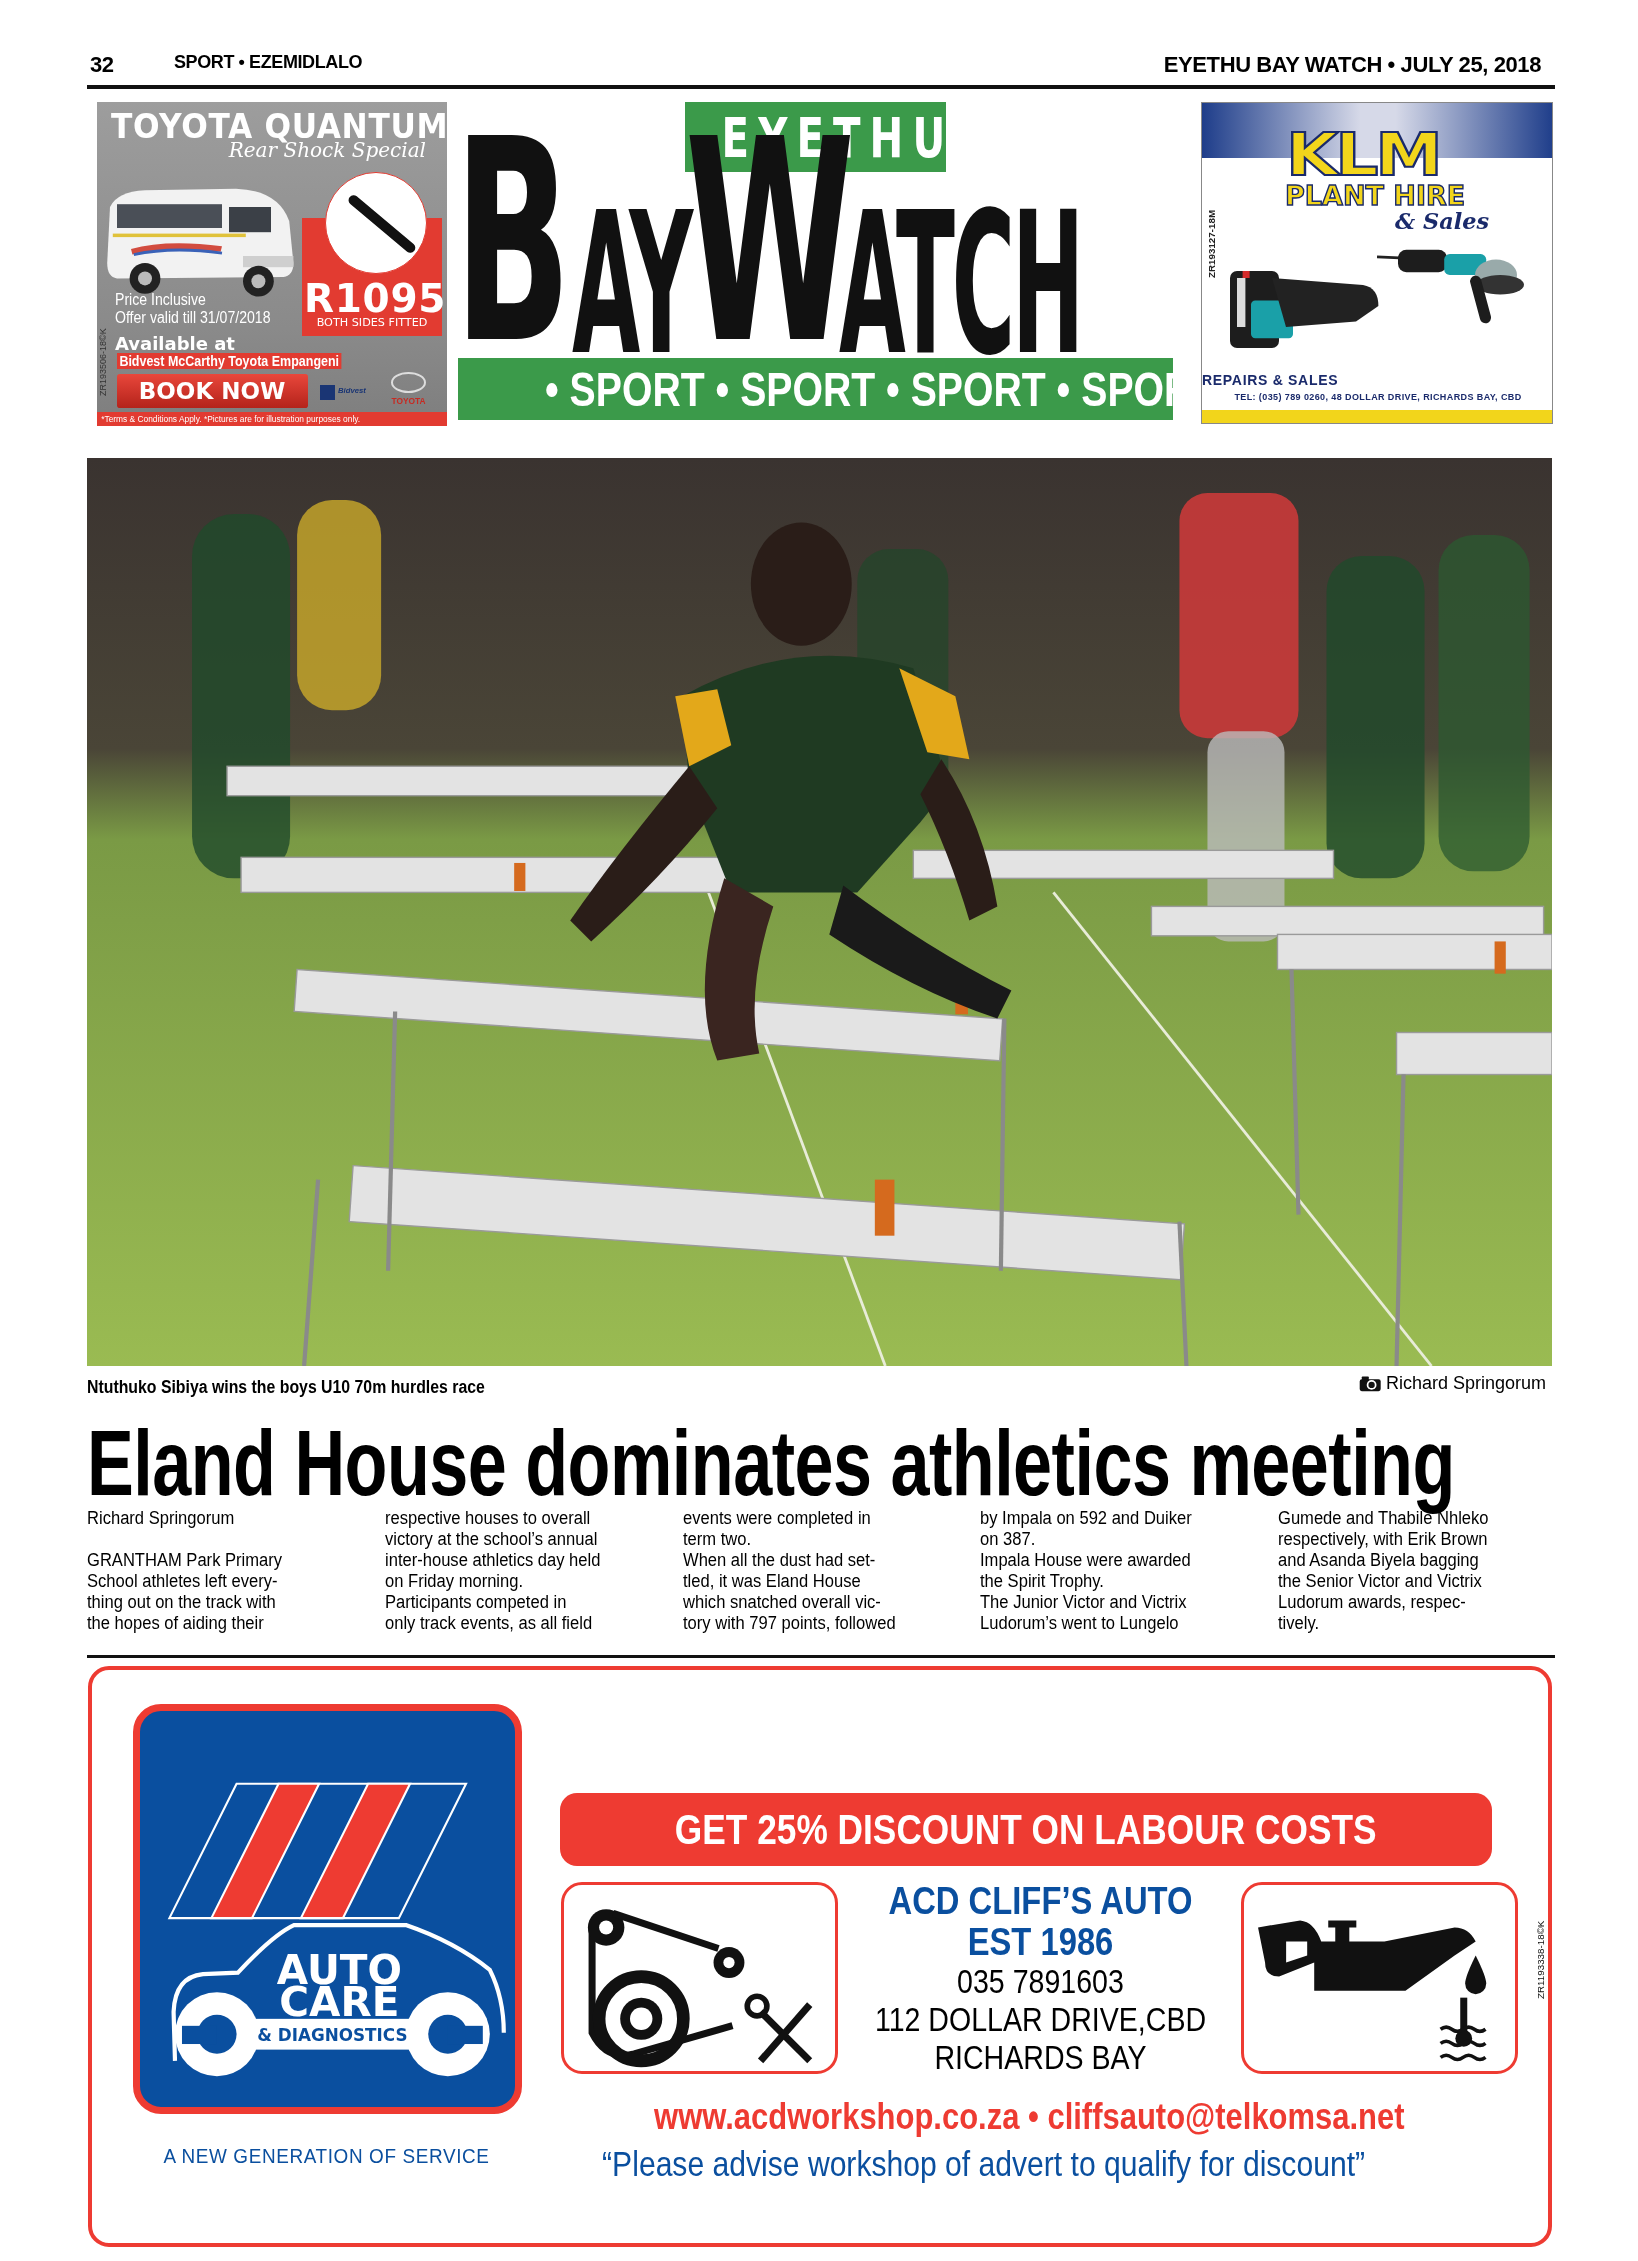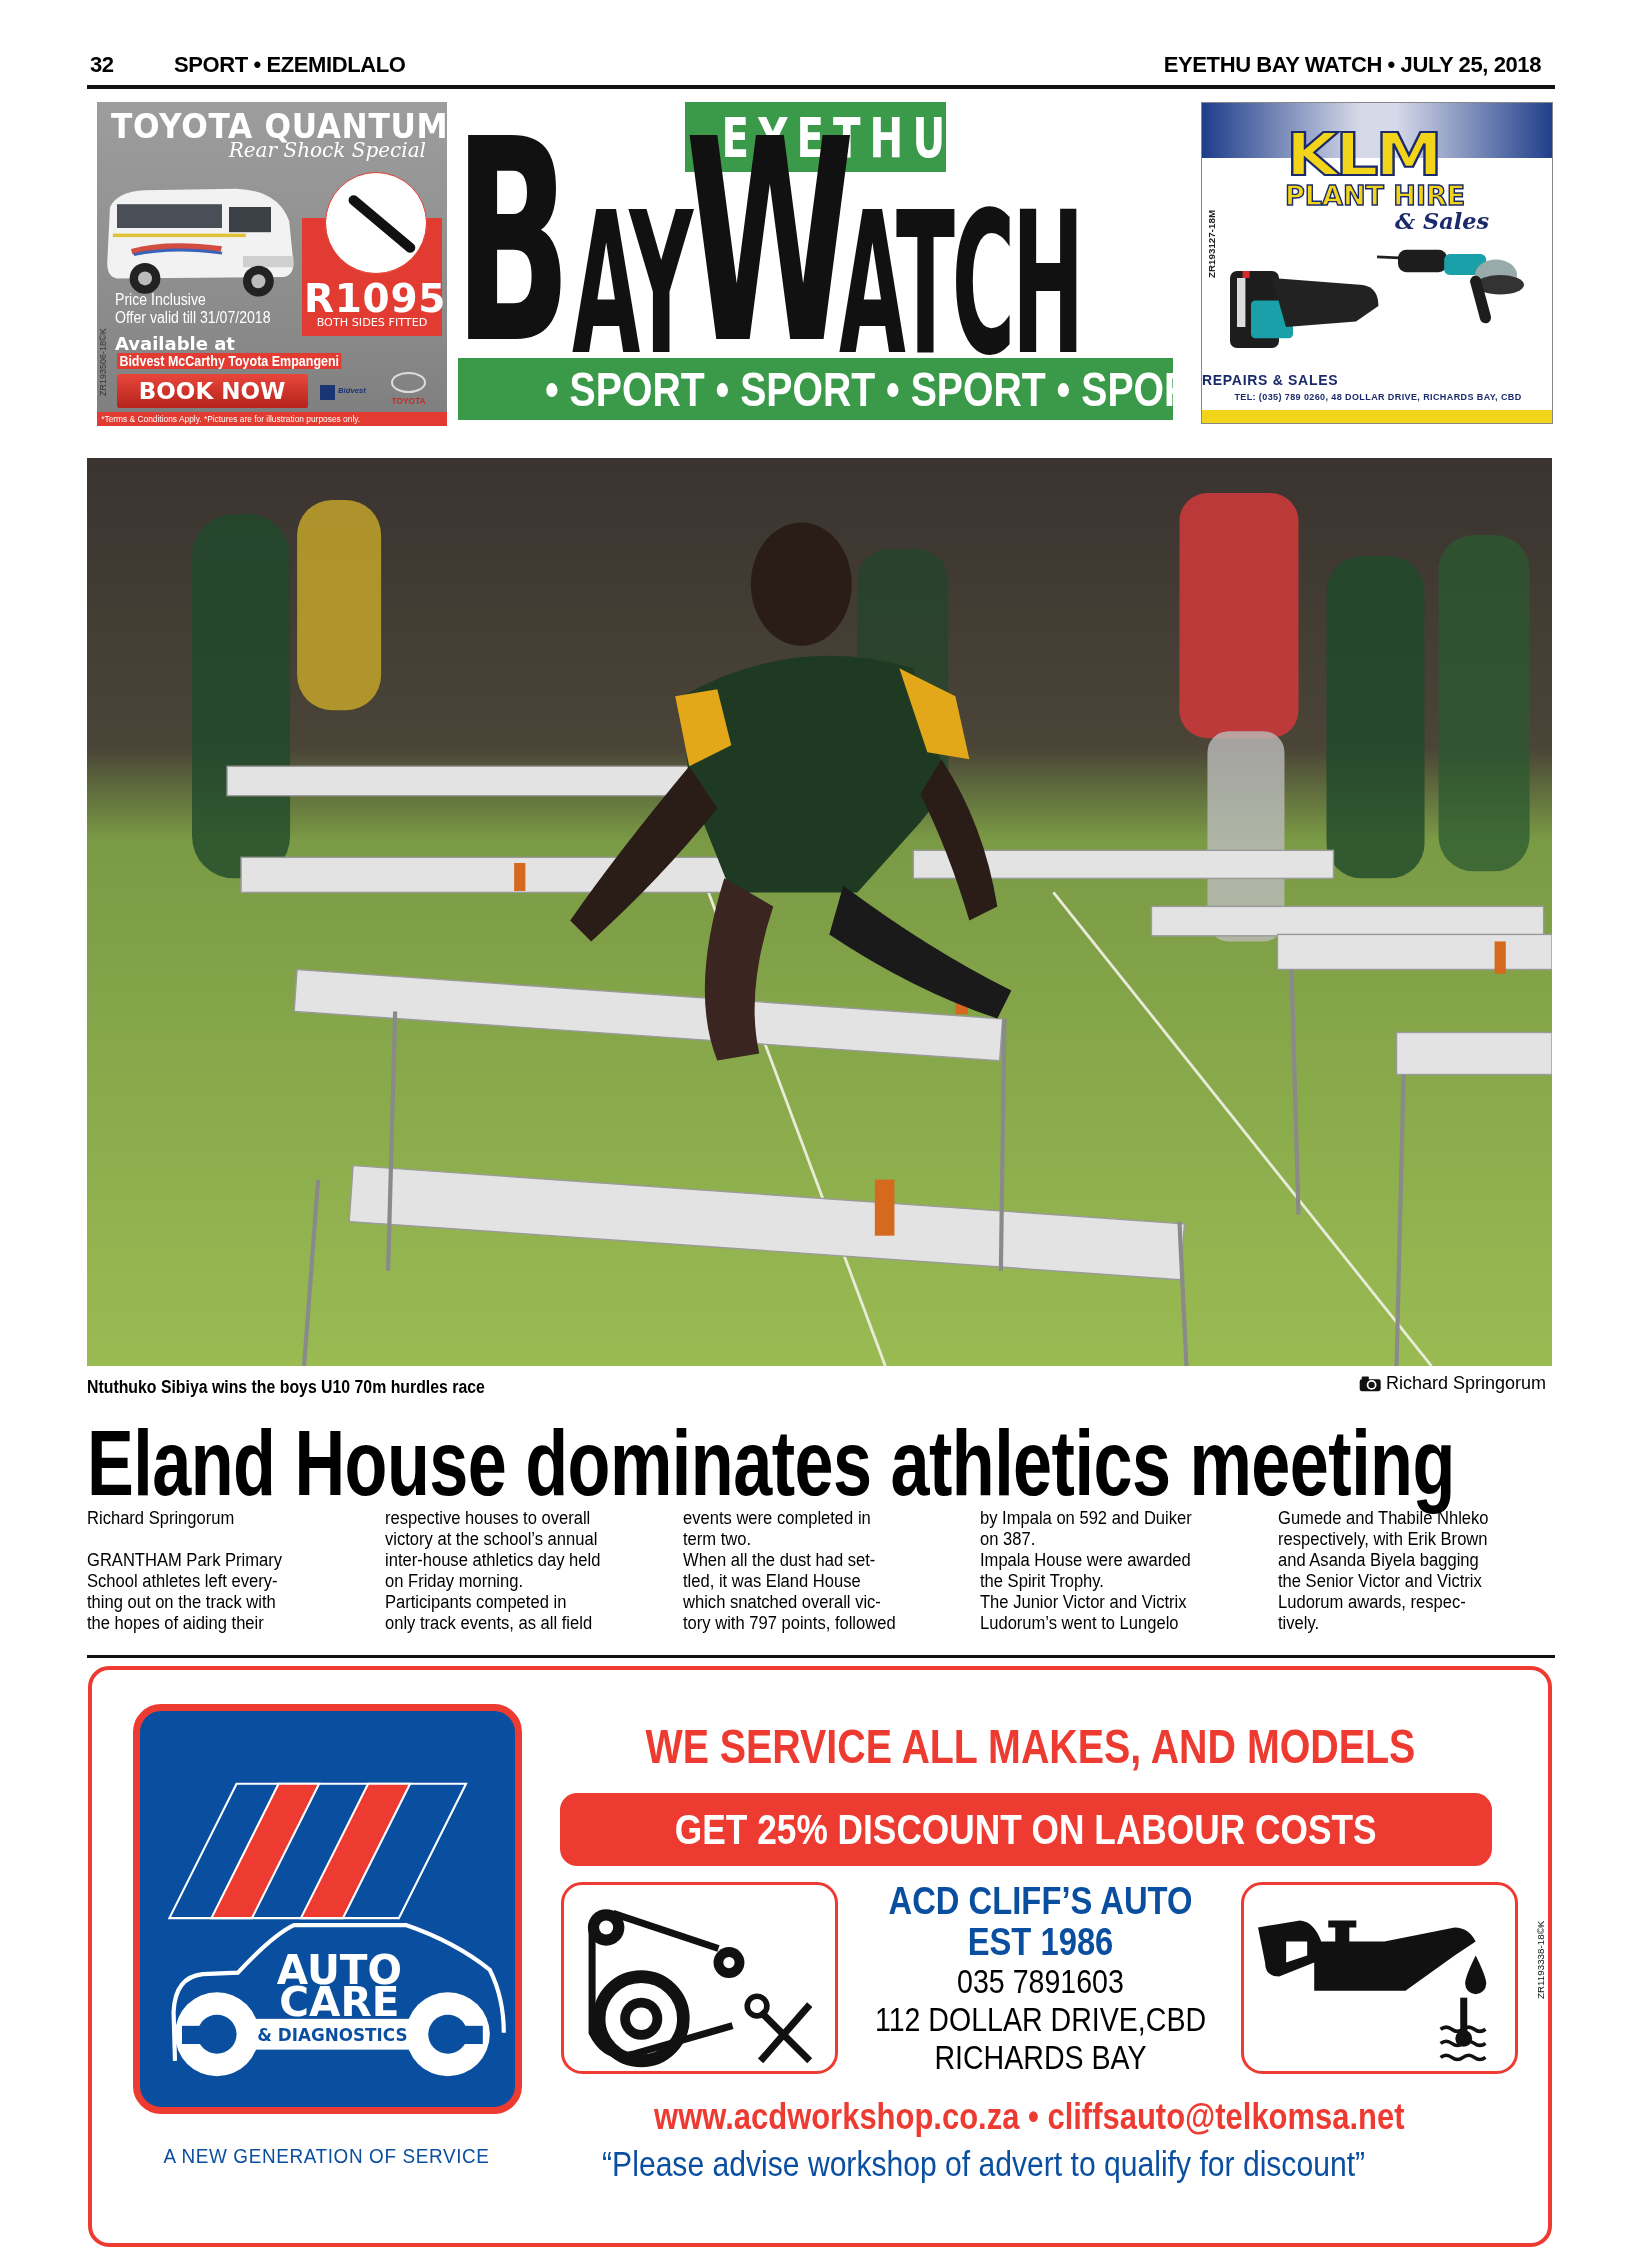--- a/index.html
+++ b/index.html
@@ -2,21 +2,21 @@
 <html style="font-size:11.2px"><head>
 <meta charset="utf-8">
 <style>
   *{box-sizing:border-box;margin:0;padding:0}
   html,body{width:1638px;height:2261px;background:#ffffff;overflow:hidden}
   body{position:relative;font-family:"Liberation Sans",sans-serif;color:#000}
   .abs{position:absolute}
 
   
   #folio-page{left:90px;top:52px;font-size:22px;font-weight:bold;letter-spacing:-0.4px}
-  #folio-section{left:174px;top:52px;font-size:22px;font-weight:bold;letter-spacing:-0.4px}
+  #folio-section{left:174px;top:52px;font-size:18px;font-weight:bold;letter-spacing:-0.4px}
   #folio-right{right:97px;top:52px;font-size:22px;font-weight:bold;letter-spacing:-0.4px;text-align:right}
   #folio-rule{left:87px;top:85px;width:1468px;height:3.5px;background:#111}
 
   
   #toyota-ad{left:97px;top:102px;width:350px;height:324px;background:linear-gradient(#9d9d9d,#8a8a8a 70%,#7e7e7e);overflow:hidden}
   #toyota-title{left:14px;top:4.2px;font-size:34px;font-weight:900;color:#fff;letter-spacing:0.7px;font-family:"DejaVu Sans",sans-serif;transform:scaleX(0.92);transform-origin:left top;white-space:nowrap}
   #toyota-script{right:21px;top:36px;font-size:20px;font-style:italic;color:#fff;font-family:"DejaVu Serif",serif;white-space:nowrap}
   #toyota-van{left:5.6px;top:77px;width:196px;height:126px}
   #toyota-price-box{left:205px;top:116px;width:140px;height:118px;background:#e23b31}
   #toyota-shock-circle{left:228px;top:70px;width:102px;height:102px;border-radius:50%;background:#fff;border:1.4px solid #e23b31;overflow:hidden}
@@ -302,21 +302,20 @@
       <circle cx="440" cy="462" r="60" fill="#fff"></circle>
         <circle cx="440" cy="462" r="28" fill="#0a4f9f"></circle>
         <rect x="440" y="450" width="50" height="26" fill="#0a4f9f"></rect>
       <rect x="150" y="440" width="250" height="44" fill="#fff"></rect>
       <text x="285" y="390" fill="#fff" font-family="DejaVu Sans, sans-serif" font-weight="bold" font-size="58" text-anchor="middle">AUTO</text>
       <text x="285" y="436" fill="#fff" font-family="DejaVu Sans, sans-serif" font-weight="bold" font-size="58" text-anchor="middle">CARE</text>
       <text x="275" y="472" fill="#0a4f9f" font-family="DejaVu Sans, sans-serif" font-weight="bold" font-size="24" text-anchor="middle">&amp; DIAGNOSTICS</text>
     </svg>
   </div>
   <div id="acd-tagline" class="abs">A NEW GENERATION OF SERVICE</div>
-  <div id="acd-headline" class="abs"><span>WE SERVICE ALL MAKES, AND MODELS</span></div>
   <div id="acd-discount" class="abs"><span>GET 25% DISCOUNT ON LABOUR COSTS</span></div>
   <div id="acd-icon-left" class="abs">
     <svg viewBox="0 0 386 264">
       <path d="M40 60 L40 210 Q60 250 100 240 L240 200" fill="none" stroke="#111" stroke-width="10"></path>
       <circle cx="60" cy="60" r="26" fill="#111"></circle>
         <circle cx="60" cy="60" r="10" fill="#fff"></circle>
       <circle cx="110" cy="190" r="60" fill="none" stroke="#111" stroke-width="18"></circle>
       <circle cx="110" cy="190" r="30" fill="#111"></circle>
         <circle cx="110" cy="190" r="16" fill="#fff"></circle>
       <line x1="70" y1="40" x2="220" y2="90" stroke="#111" stroke-width="10"></line>

